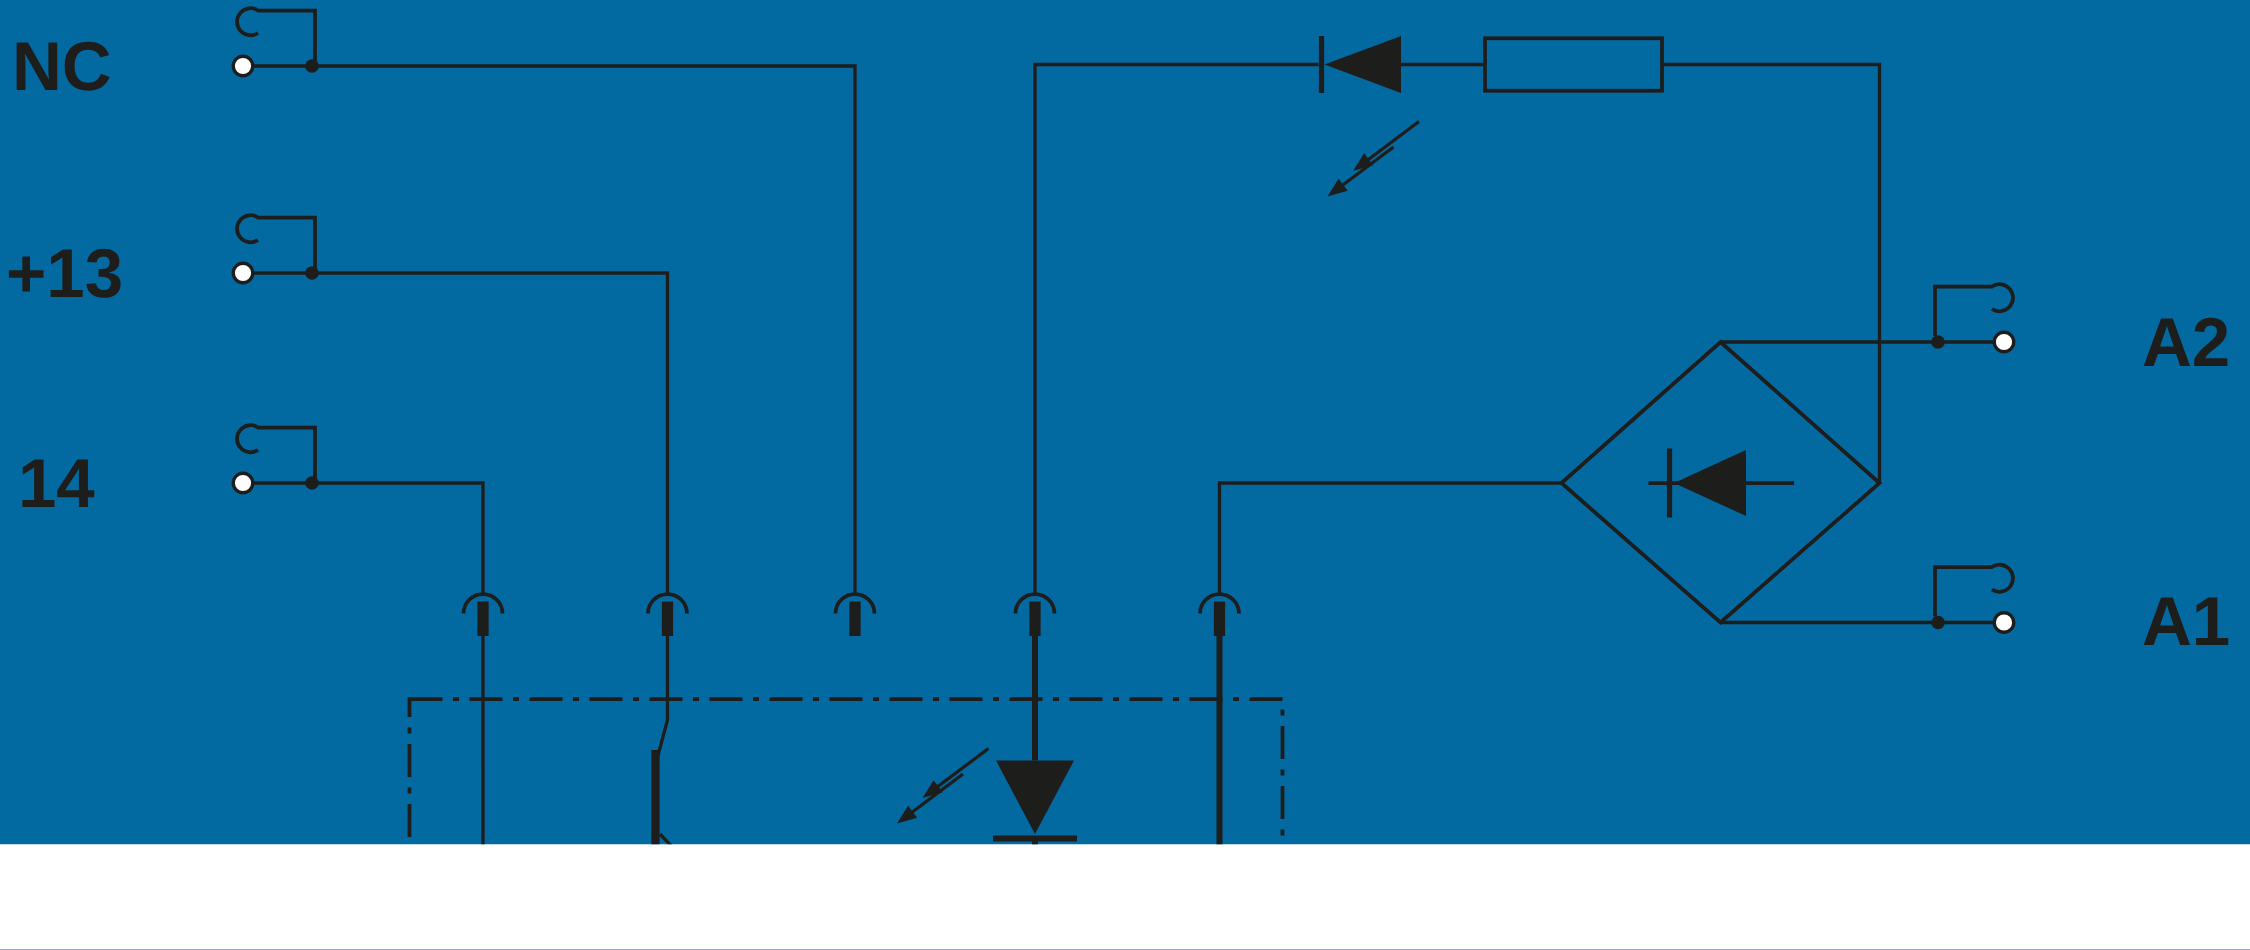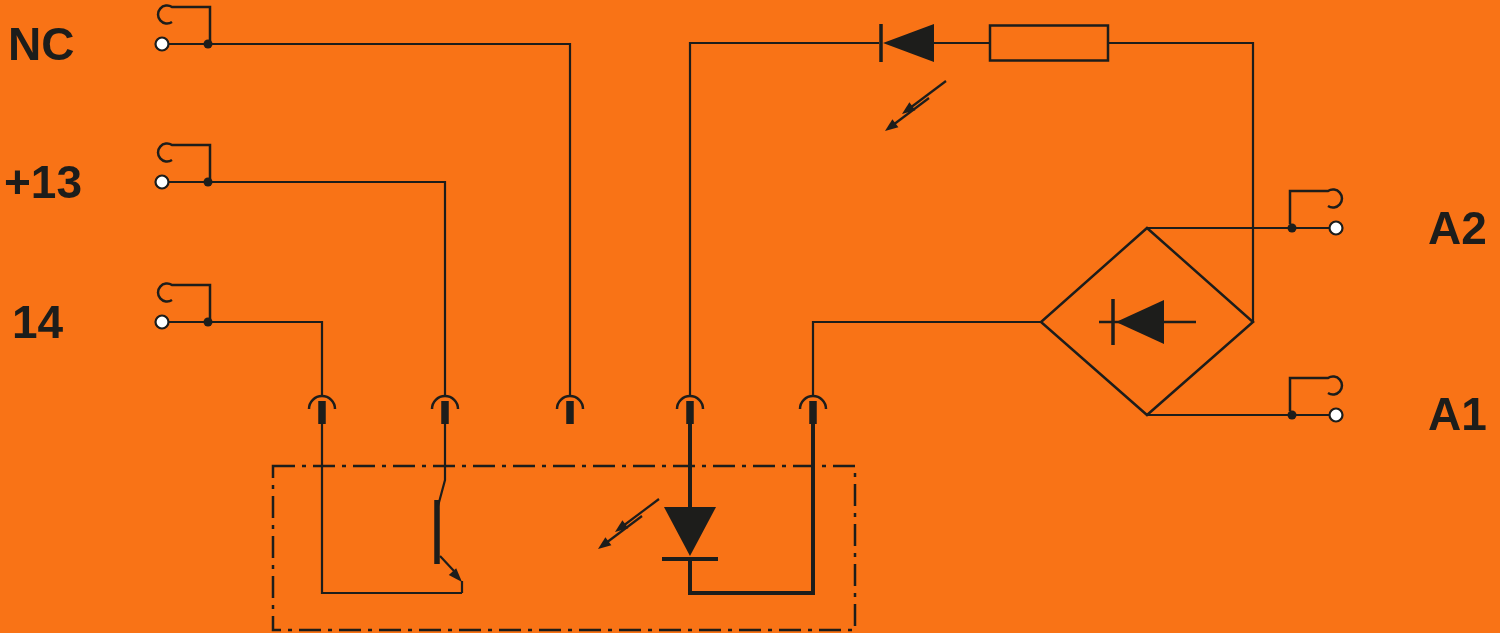--- a/index.html
+++ b/index.html
@@ -1,19 +1,19 @@
 <!DOCTYPE html>
 <html><head>
 <meta charset="utf-8">
 <style>
   html,body{margin:0;padding:0;background:#ffffff;}
   .stage{
     position:relative;
-    width:1500px;height:633px;
-    background:#f97316;
+    width:1500px;height:563px;
+    background:#0369a1;
     font-family:"Liberation Sans",sans-serif;
     overflow:hidden;
   }
   svg{display:block;}
   .lbl{
     font-family:"Liberation Sans",sans-serif;
     font-weight:700;
     font-size:46px;
     fill:#1d1d1b;
   }

